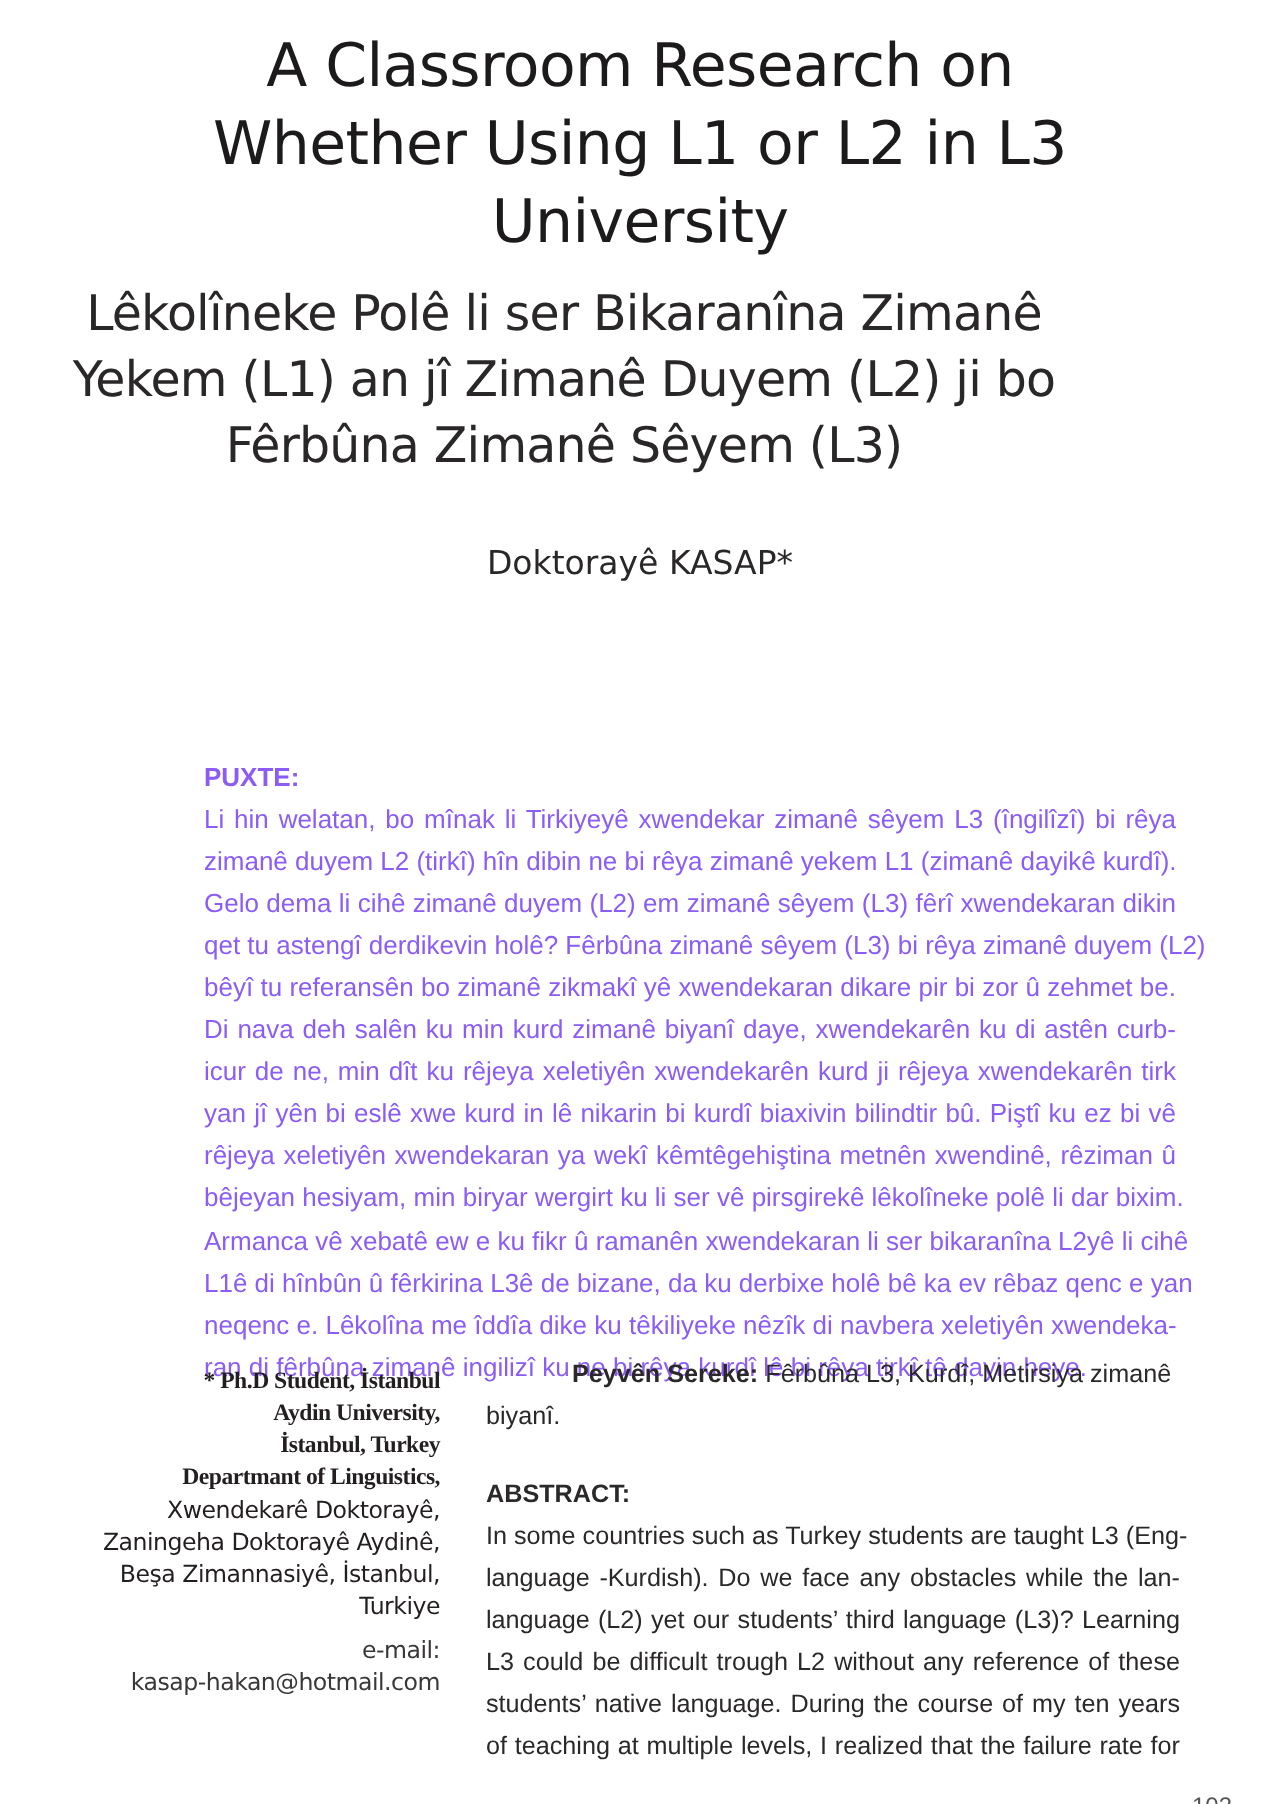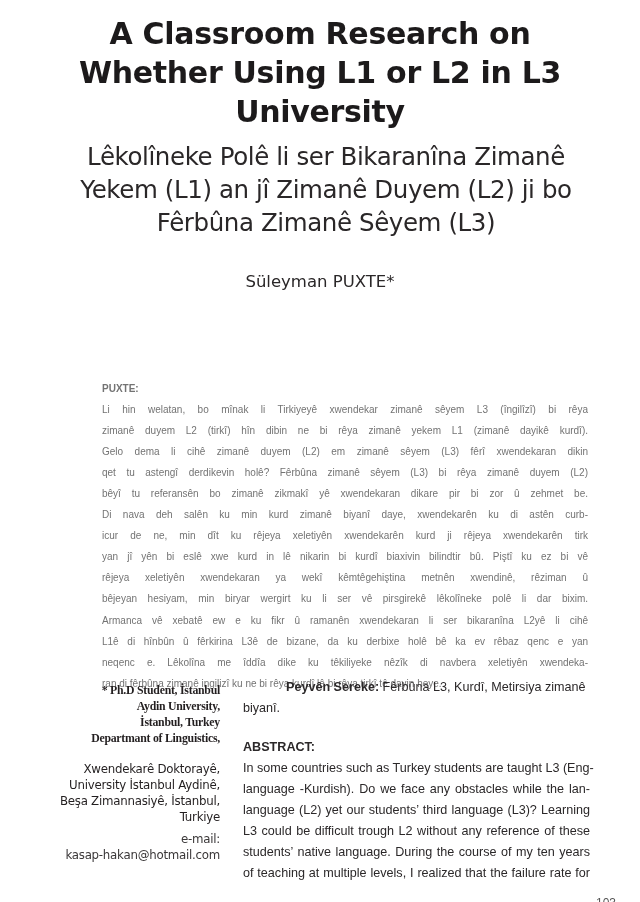--- a/index.html
+++ b/index.html
@@ -3,48 +3,48 @@
 <meta charset="utf-8">
 <style>
   html, body { margin: 0; padding: 0; }
   body {
     width: 640px; height: 902px; overflow: hidden; background: #ffffff;
     position: relative; color: #231f20;
     font-family: "DejaVu Sans", sans-serif;
   }
   .title {
     position: absolute; left: 0; width: 640px; top: 14px;
-    text-align: center; font-weight: bold; font-size: 30px; line-height: 39px;
+    text-align: center; font-weight: normal; font-size: 30px; line-height: 39px;
     color: #1c1a1b; letter-spacing: -0.3px;
     font-family: "DejaVu Sans", sans-serif;
   }
   .subtitle {
     position: absolute; left: 0; width: 564px; top: 140px;
     text-align: center; font-size: 24.5px; line-height: 33px; color: #2a2728;
-    font-family: "DejaVu Sans", sans-serif; font-weight: normal; letter-spacing: -0.4px; padding-left: 44px;
+    font-family: "DejaVu Sans", sans-serif; font-weight: normal; letter-spacing: -0.4px;
   }
   .author {
     position: absolute; left: 0; width: 640px; top: 272px;
     text-align: center; font-size: 16.5px; color: #2a2728;
   }
   .puxte {
     position: absolute; left: 102px; width: 486px; top: 378px;
-    font-family: "Liberation Sans", sans-serif; font-size: 10px; line-height: 21.05px;
-    color: #737373; text-align: justify;
+    font-family: "Liberation Sans", sans-serif; font-size: 13px; line-height: 21.05px;
+    color: #8b5cf6; text-align: justify;
   }
   .puxte .head { font-weight: bold; display: block; }
   .puxte .line { display: block; text-align: justify; text-align-last: justify; white-space: nowrap; }
   .puxte .line.last { text-align-last: left; }
   .footnote {
     position: absolute; left: 40px; width: 180px; top: 682px;
     text-align: right; font-size: 11.8px; line-height: 16px; color: #231f20;
     font-family: "DejaVu Sans", sans-serif; letter-spacing: -0.25px;
   }
   .footnote .bold { font-weight: bold; display: block; font-family: Liberation Serif, serif; }
-  .footnote .plain { display: block; margin-top: 15px; }
+  .footnote .plain { display: block; margin-top: 1px; }
   .footnote .email-label { display: block; margin-top: 6px; color: #3a3738; }
   .footnote .email { display: block; color: #3a3738; }
   .right-col {
     position: absolute; left: 243px; width: 347px; top: 677px;
     font-family: "Liberation Sans", sans-serif; font-size: 12.6px; line-height: 21.05px;
     color: #2b2829;
   }
   .keywords { display: block; }
   .keywords b { font-weight: bold; margin-left: 43px; }
   .abstract-head { display: block; font-weight: bold; margin-top: 18px; }
@@ -62,21 +62,21 @@
   <div>Whether Using L1 or L2 in L3</div>
   <div>University</div>
 </div>
 
 <div class="subtitle">
   <div>Lêkolîneke Polê li ser Bikaranîna Zimanê</div>
   <div>Yekem (L1) an jî Zimanê Duyem (L2) ji bo</div>
   <div>Fêrbûna Zimanê Sêyem (L3)</div>
 </div>
 
-<div class="author">Süleyman PUXTE*</div>
+<div class="author">Doktorayê KASAP*</div>
 
 <div class="puxte">
   <span class="head">PUXTE:</span>
   <span class="line">Li hin welatan, bo mînak li Tirkiyeyê xwendekar zimanê sêyem L3 (îngilîzî) bi rêya</span>
   <span class="line">zimanê duyem L2 (tirkî) hîn dibin ne bi rêya zimanê yekem L1 (zimanê dayikê kurdî).</span>
   <span class="line">Gelo dema li cihê zimanê duyem (L2) em zimanê sêyem (L3) fêrî xwendekaran dikin</span>
   <span class="line">qet tu astengî derdikevin holê? Fêrbûna zimanê sêyem (L3) bi rêya zimanê duyem (L2)</span>
   <span class="line">bêyî tu referansên bo zimanê zikmakî yê xwendekaran dikare pir bi zor û zehmet be.</span>
   <span class="line">Di nava deh salên ku min kurd zimanê biyanî daye, xwendekarên ku di astên curb-</span>
   <span class="line">icur de ne, min dît ku rêjeya xeletiyên xwendekarên kurd ji rêjeya xwendekarên tirk</span>
@@ -91,21 +91,21 @@
 
 <div class="footnote">
   <span class="bold">
     <span style="display:block">* Ph.D Student, İstanbul</span>
     <span style="display:block">Aydin University,</span>
     <span style="display:block">İstanbul, Turkey</span>
     <span style="display:block">Departmant of Linguistics,</span>
   </span>
   <span class="plain">
     <span style="display:block">Xwendekarê Doktorayê,</span>
-    <span style="display:block">University İstanbul Aydinê,</span>
+    <span style="display:block">Zaningeha Doktorayê Aydinê,</span>
     <span style="display:block">Beşa Zimannasiyê, İstanbul,</span>
     <span style="display:block">Turkiye</span>
   </span>
   <span class="email-label">e-mail:</span>
   <span class="email">kasap-hakan@hotmail.com</span>
 </div>
 
 <div class="right-col">
   <span class="keywords"><b>Peyvên Sereke:</b><span> Fêrbûna L3, Kurdî, Metirsiya zimanê biyanî.</span></span>
   <span class="abstract-head">ABSTRACT:</span>

